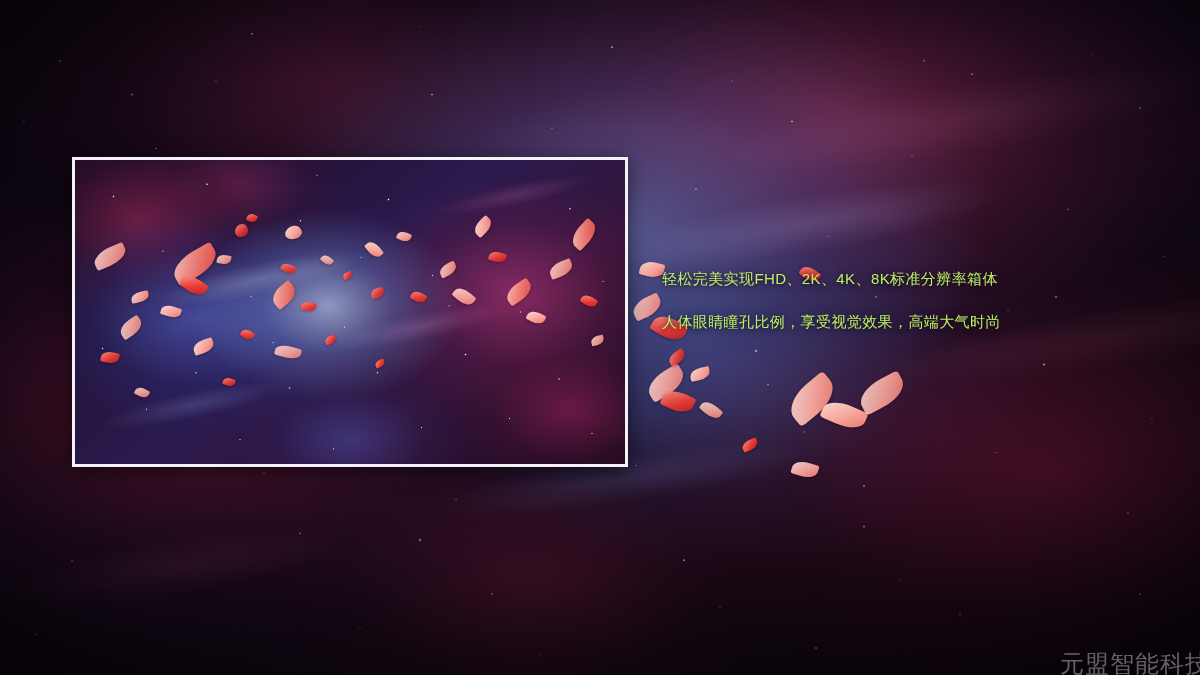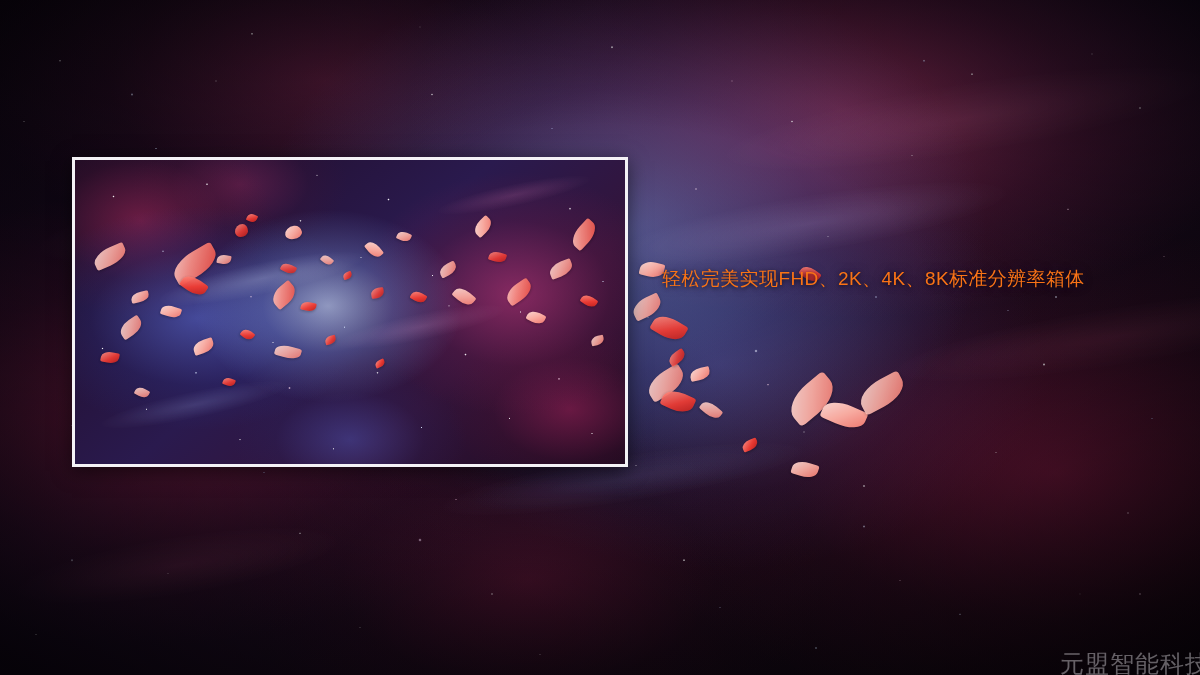--- a/index.html
+++ b/index.html
@@ -216,21 +216,21 @@
   }
   .petal.deep {
     background:linear-gradient(140deg,#ff9a8e 0%,#f03c33 55%,#b81b18 100%);
   }
   .petal.round { border-radius:58% 42% 55% 45% / 60% 55% 45% 40%; }
 
   
   #body-text {
     position:absolute; left:662px; top:257px;
     width:500px;
-    color:#f97316; font-size:19px; line-height:43px;
+    color:#bef264; font-size:15px; line-height:43px;
     letter-spacing:.4px; white-space:nowrap;
     text-shadow:0 1px 4px rgba(0,0,0,.7), 0 0 10px rgba(40,25,70,.6);
   }
   #body-text .bt-line { display:block; }
 
   
   #watermark {
     position:absolute; left:1060px; top:648px;
     font-size:24px; letter-spacing:1px;
     color:rgba(212,206,214,.46);
@@ -307,17 +307,18 @@
         <div class="petal deep" style="left: 506px; top: 136px; width: 16px; height: 10px; transform: rotate(34deg); opacity: 0.96;"></div>
         <div class="petal pale" style="left: 516px; top: 176px; width: 13px; height: 9px; transform: rotate(-14deg); opacity: 0.88;"></div>
         <div class="petal deep" style="left: 148px; top: 218px; width: 12px; height: 8px; transform: rotate(20deg); opacity: 0.92;"></div>
         <div class="petal deep" style="left: 300px; top: 200px; width: 10px; height: 7px; transform: rotate(-24deg); opacity: 0.96;"></div>
         <div class="petal pale" style="left: 60px; top: 228px; width: 14px; height: 9px; transform: rotate(28deg); opacity: 0.88;"></div>
       </div>
   </div>
 
   <div id="body-text">
     <span class="bt-line">轻松完美实现FHD、2K、4K、8K标准分辨率箱体</span>
+    <span class="bt-line">人体眼睛瞳孔比例，享受视觉效果，高端大气时尚</span>
   </div>
 
   <div id="watermark">元盟智能科技</div>
 
 </div>
 
 </body></html>

